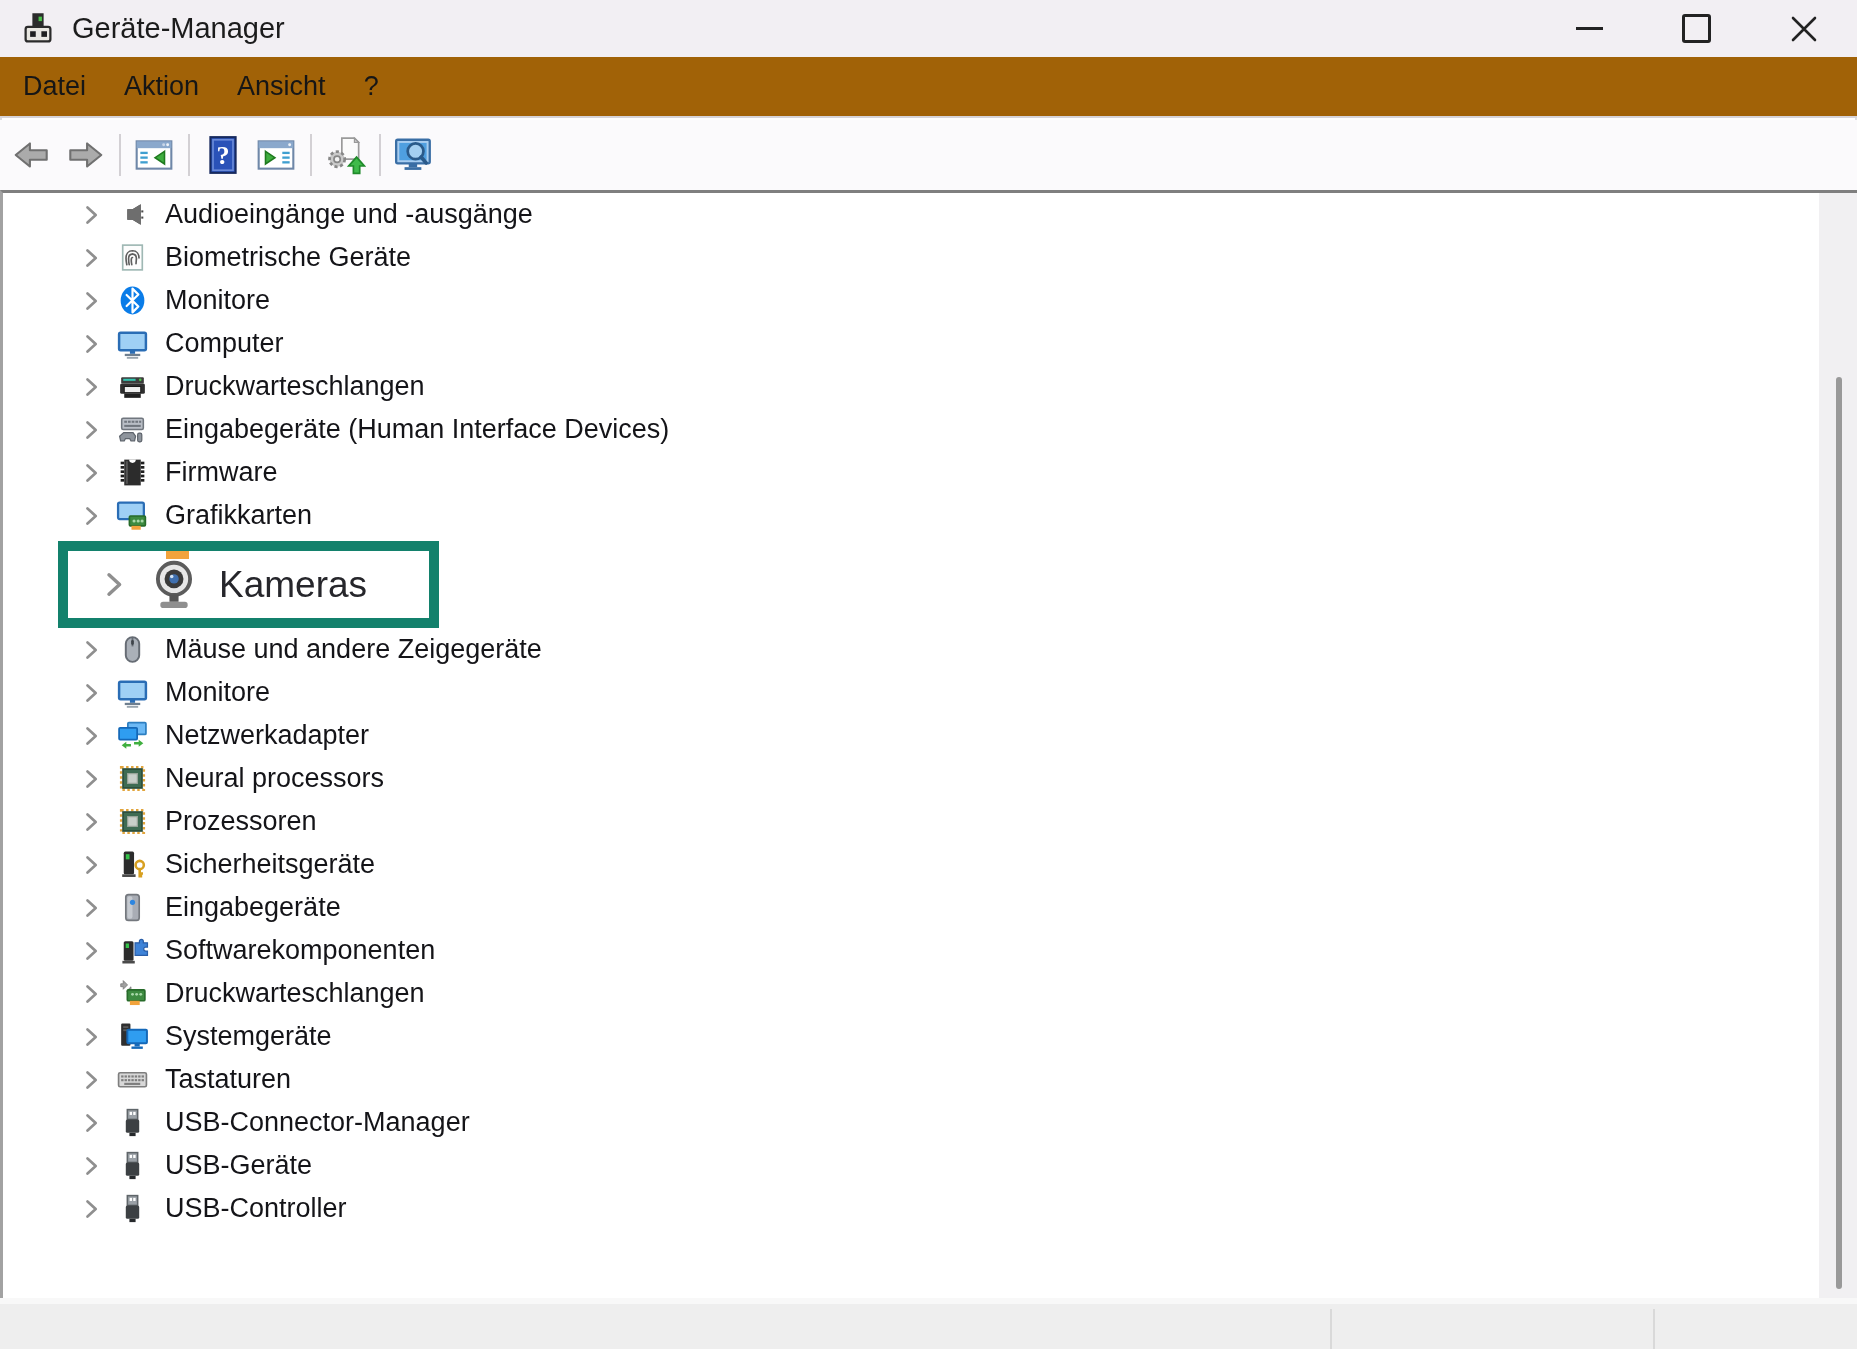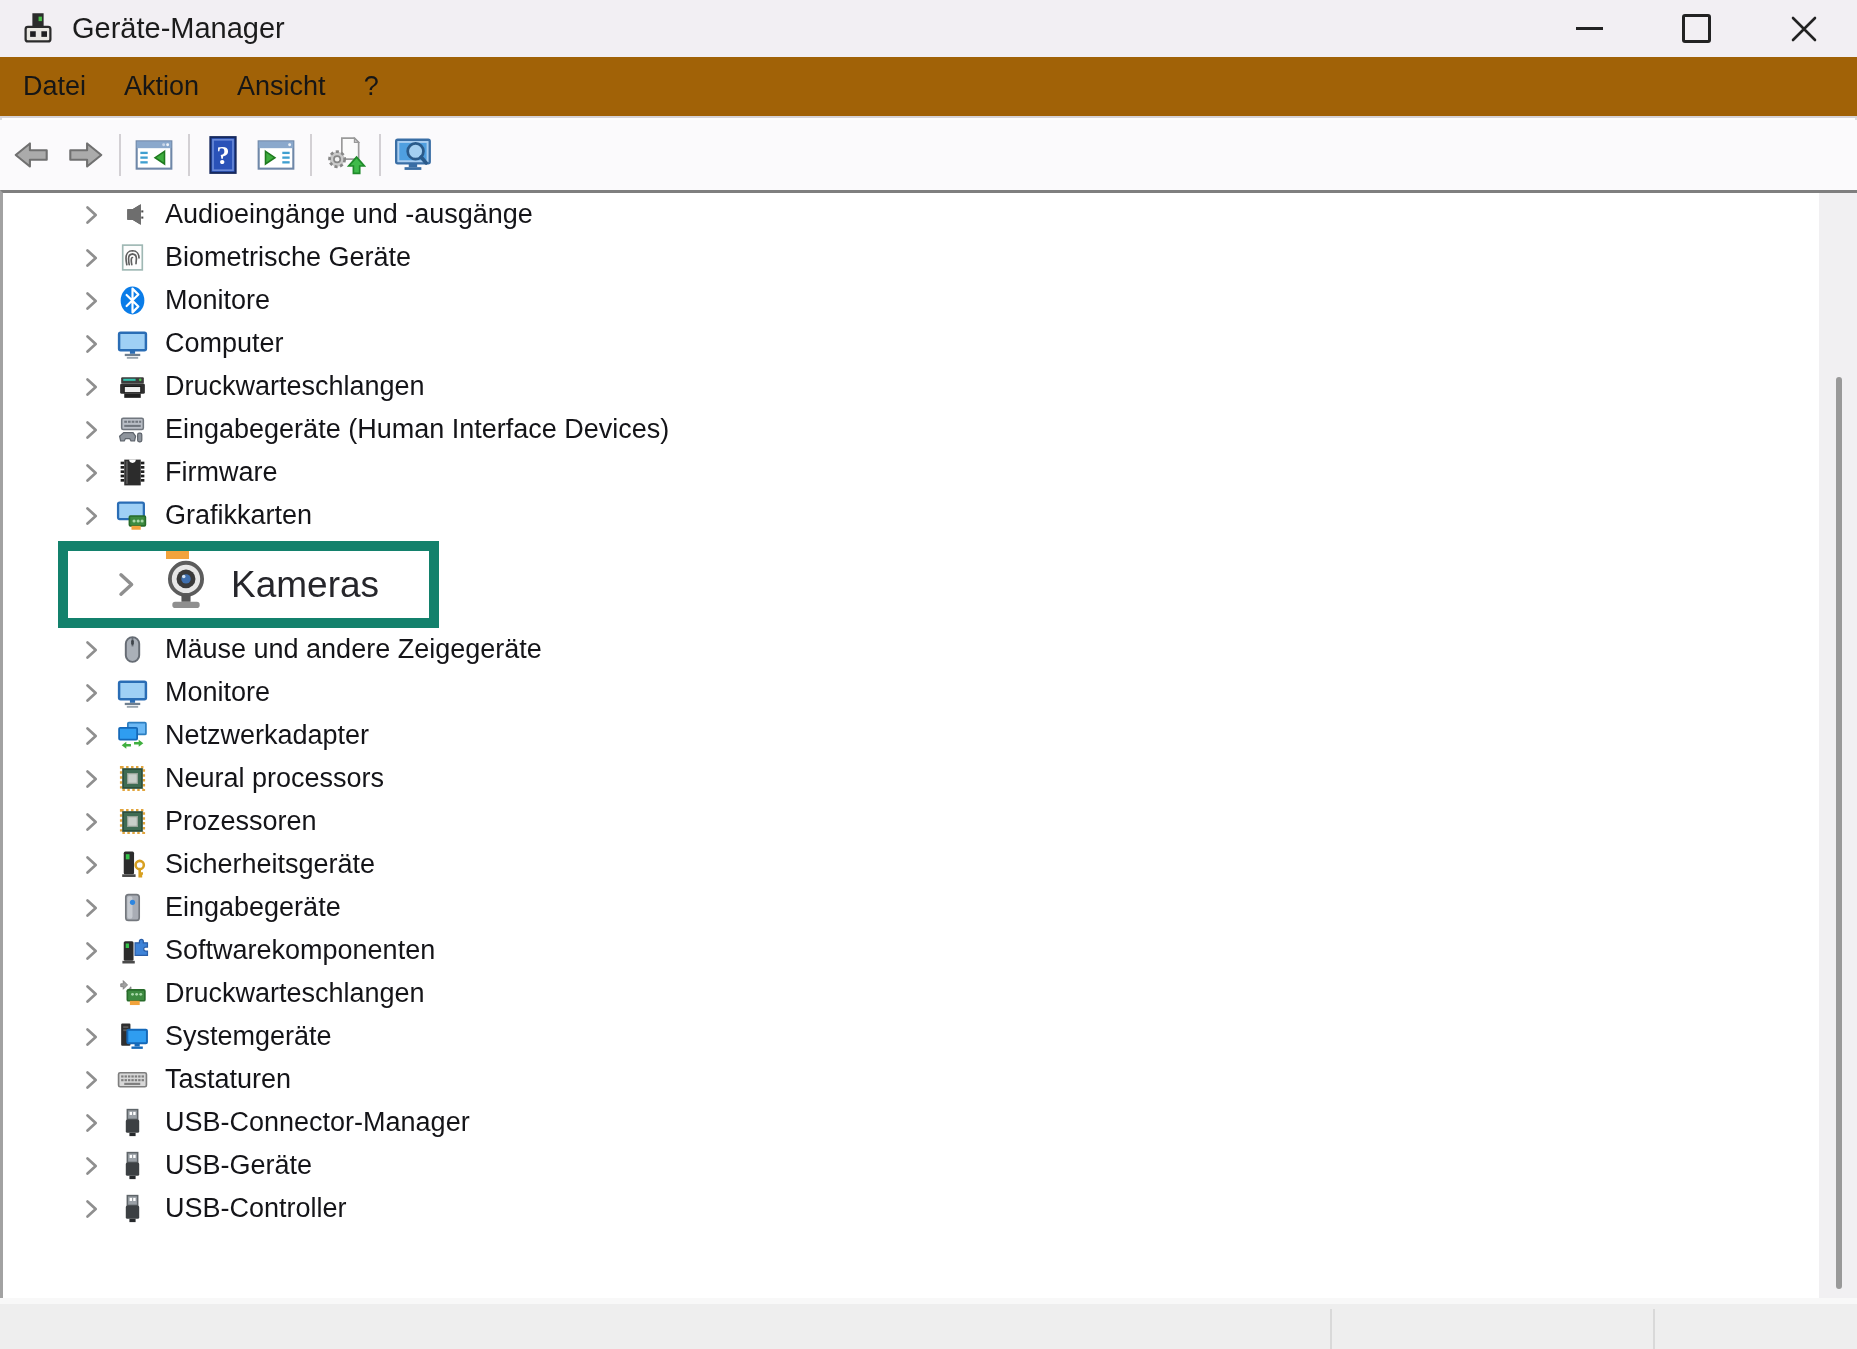--- a/index.html
+++ b/index.html
@@ -44,21 +44,21 @@
     overflow:hidden;}
   .row{height:43px;display:flex;align-items:center;padding-left:76px;}
   .row .chev{width:24px;height:24px;margin-right:13px;flex:none;display:block;}
   .row .ico-wrap{width:33px;height:33px;margin-right:16px;flex:none;}
   .row .lbl{font-size:27px;color:#141418;white-space:nowrap;}
 
   
   .hl-block{height:87px;position:relative;margin-top:4px;}
   .hl-box{position:absolute;left:55px;top:0;width:381px;height:87px;box-sizing:border-box;
     border:10px solid #13816C;background:#ffffff;display:flex;align-items:center;
-    padding-left:42px;}
+    padding-left:30px;}
   .hl-box .chev{width:31px;height:31px;margin-right:17px;flex:none;display:block;}
   .hl-box .ico-wrap{width:56px;height:56px;margin-right:17px;flex:none;}
   .hl-box .lbl{font-size:37px;color:#26262b;white-space:nowrap;}
   .frag{position:absolute;left:98px;top:0;width:23px;height:8px;background:#f2a33c;}
 
   
   .sb-track{position:absolute;right:0;top:193px;width:38px;height:1105px;background:#f1f0f2;}
   .sb-thumb{position:absolute;right:15px;top:377px;width:6px;height:912px;background:#999;border-radius:3px;}
 
   

